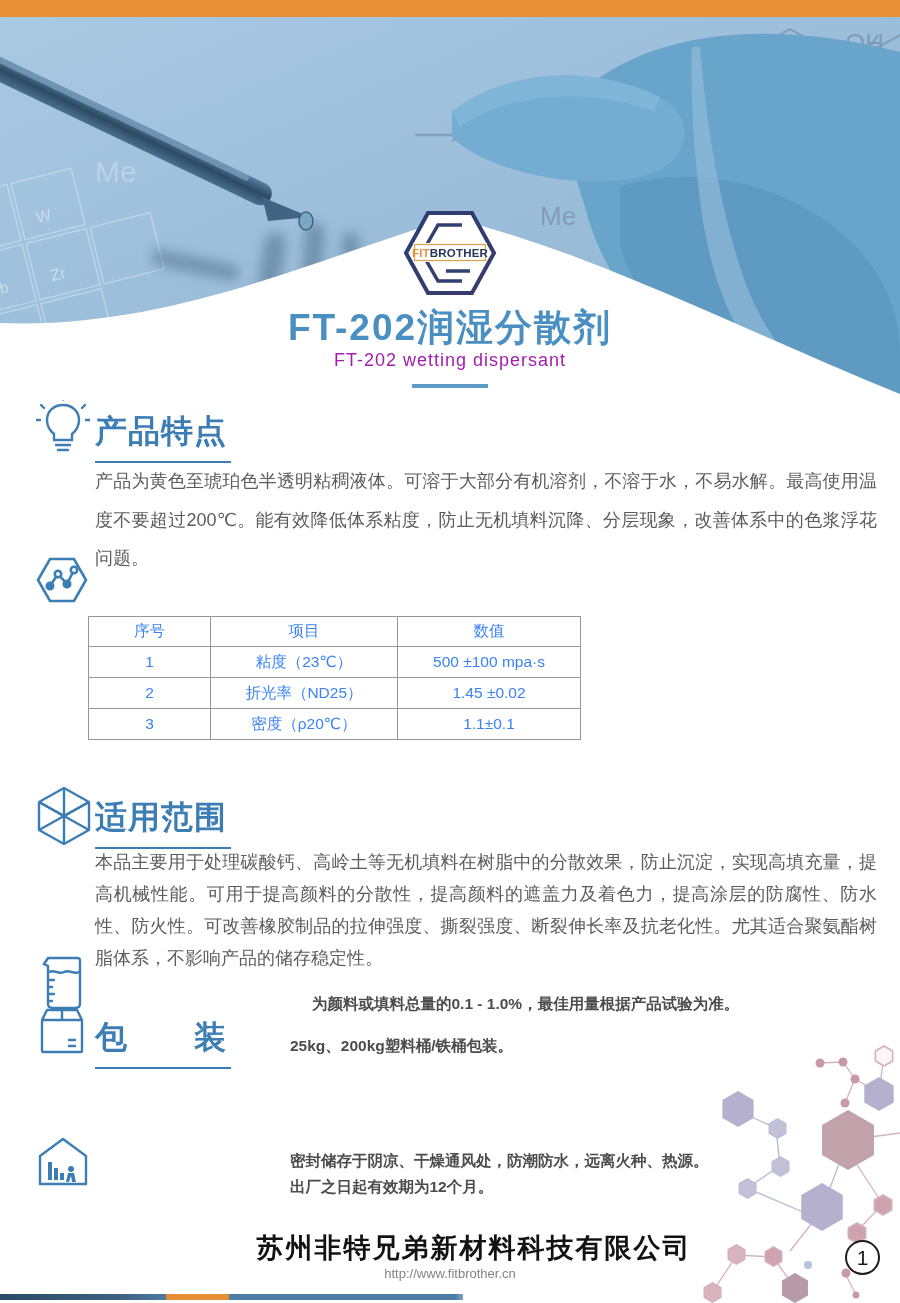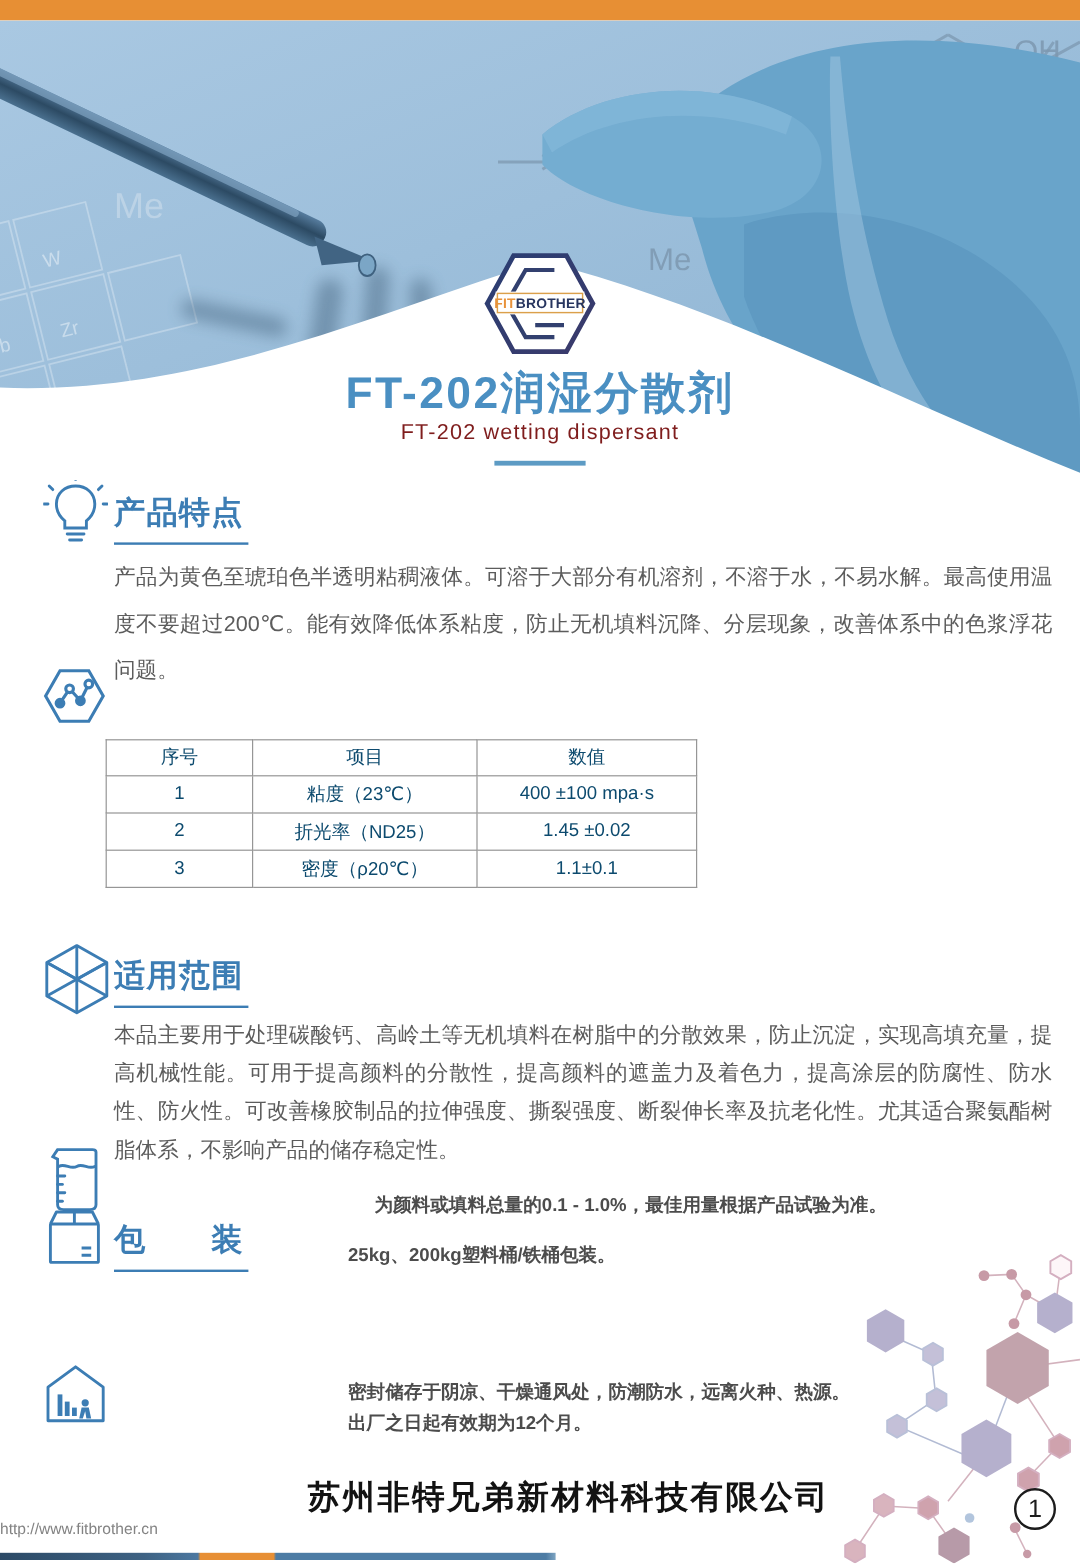--- a/index.html
+++ b/index.html
@@ -21,30 +21,30 @@
   
   #logo { left:400px; top:203px; width:100px; height:100px; }
 
   
   #title {
     left:0; top:303px; width:900px; text-align:center;
     font-size:37px; font-weight:bold; color:#4a8fc2; letter-spacing:2px;
   }
   #subtitle {
     left:0; top:350px; width:900px; text-align:center;
-    font-size:18px; color:#7f1d1d; letter-spacing:1px;
+    font-size:18px; color:#a21caf; letter-spacing:1px;
   }
   #title-underline { left:412px; top:384px; width:76px; height:4px; background:#5d9bc4; }
 
   
   .sec { left:0; width:900px; }
   .sec .icon { position:absolute; left:36px; top:0; }
   .sec h2 {
     position:absolute; left:95px; top:10px;
-    font-size:26px; font-weight:bold; color:#3c7db4; letter-spacing:1px;
+    font-size:32px; font-weight:bold; color:#3c7db4; letter-spacing:1px;
     border-bottom:2px solid #3c7db4; padding:0 4px 7px 0; display:inline-block;
   }
   .para {
     position:absolute; left:95px; width:782px;
     font-size:18px; color:#5c5c5c; text-align:justify;
   }
   #sec-features   { top:400px; height:150px; }
   #sec-features .para { top:62px; line-height:2.15; }
   #sec-physchem   { top:556px; height:200px; }
   #sec-scope      { top:786px; height:170px; }
@@ -55,38 +55,38 @@
   .inline-note {
     position:absolute; font-size:15.5px; color:#4c4c4c; font-weight:600;
   }
   #sec-dosage .inline-note    { left:312px; top:38px;text-align:right; }
   #sec-packaging .inline-note { left:290px; top:30px; }
   #sec-storage .inline-note   { left:290px; top:12px; line-height:1.65; }
 
   
   #pc-table {
     position:absolute; left:88px; top:60px; border-collapse:collapse;
-    font-size:15.5px; color:#0c4a6e;
+    font-size:15.5px; color:#3b82f6;
   }
   #pc-table td {
     border:1.5px solid #969696; text-align:center; height:31px;
     padding:0 6px; background:#fff;
   }
   #pc-table tr.head td { height:30px; }
   #pc-table td.c1 { width:122px; }
   #pc-table td.c2 { width:187px; }
   #pc-table td.c3 { width:183px; }
 
   
   #company {
     left:0; top:1230px; width:900px; text-align:center;
     font-size:27px; font-weight:bold; color:#121212; letter-spacing:2px;padding-left:48px;
   }
   #site-url {
-    left:0; top:1266px; width:900px; text-align:left;
+    left:0; top:1266px; width:900px; text-align:center;
     font-size:13px; color:#838383;
   }
   #bottom-bar {
     left:0; top:1294px; width:463px; height:6px;
     background:linear-gradient(90deg,
       #2c4a66 0px,#3e6283 120px,#4c78a0 165px,
       #e78f34 167px,#e78f34 228px,
       #4d7ca4 230px,#4d7ca4 455px,#7fa5c2 463px);
   }
 
@@ -244,21 +244,21 @@
   <table id="pc-table">
     <tbody>
       <tr class="head">
         <td class="c1">序号</td>
         <td class="c2">项目</td>
         <td class="c3">数值</td>
       </tr>
       <tr>
         <td>1</td>
         <td>粘度（23℃）</td>
-        <td>400 ±100 mpa·s</td>
+        <td>500 ±100 mpa·s</td>
       </tr>
       <tr>
         <td>2</td>
         <td>折光率（ND25）</td>
         <td>1.45 ±0.02</td>
       </tr>
       <tr>
         <td>3</td>
         <td>密度（ρ20℃）</td>
         <td>1.1±0.1</td>

